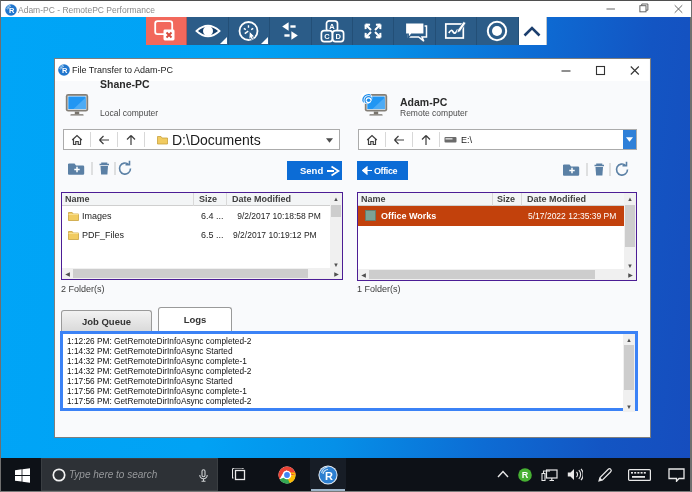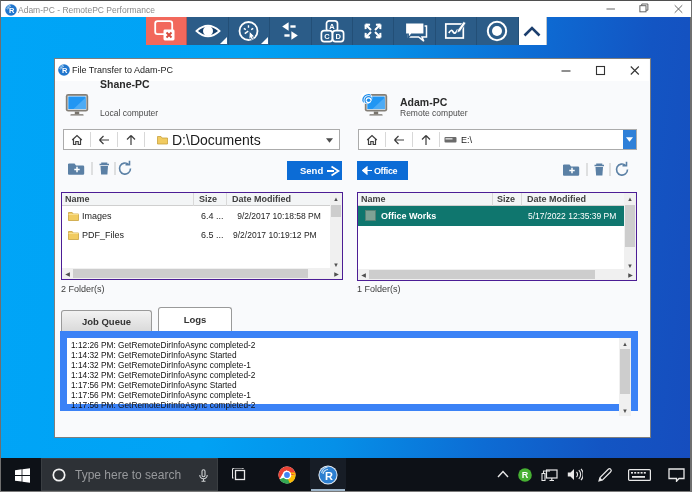--- a/index.html
+++ b/index.html
@@ -286,21 +286,21 @@
         <path d="M64.5 8.5 a5.5 5.5 0 1 1 -1.8 -4" fill="none" stroke="#5b80a5" stroke-width="1.6"></path>
         <path d="M59.5 4.8 h4 v-4" fill="none" stroke="#5b80a5" stroke-width="1.6"></path>
       </svg>
 
       <div class="abs list" style="left:302px;top:133px;width:280px;height:89px;">
         <div class="lhead">
           <div style="width:135px;padding-left:3px;">Name</div>
           <div style="width:29px;padding-left:4px;">Size</div>
           <div style="width:101px;padding-left:5px;">Date Modified</div>
         </div>
-        <div class="lrow" style="background:#0f766e;color:#fff;">
+        <div class="lrow" style="background:#c2410c;color:#fff;">
           <div style="width:135px;display:flex;align-items:center;font-weight:bold;"><svg style="margin-left:7px;margin-right:5px;" width="11" height="11" viewBox="0 0 11 11">
                 <rect x="0.5" y="0.5" width="10" height="10" fill="#7da295" stroke="#5d8276" stroke-width="0.8"></rect>
               </svg>Office Works</div>
           <div style="width:29px;"></div>
           <div style="width:101px;padding-left:6px;font-size:8.5px;">5/17/2022 12:35:39 PM</div>
         </div>
 
         <div class="vscroll" style="right:0;top:0;height:78px;">
           <div class="sarr">▲</div>
           <div class="vthumb" style="top:12px;height:42px;"></div>
@@ -311,21 +311,21 @@
           <div class="sarr h">◀</div>
           <div class="hthumb" style="left:11px;width:226px;"></div>
           <div class="sarr h" style="position:absolute;right:0;top:0;">▶</div>
         </div>
       </div>
       <div class="abs" style="left:302px;top:225px;font-size:9px;color:#3c3c3c;">1 Folder(s)</div>
     </div>
 
     <div class="abs" style="left:6px;top:251px;width:91px;height:21px;background:linear-gradient(#f2f2f2,#dadada);border:1px solid #9a9a9a;border-bottom:none;border-radius:3px 3px 0 0;display:flex;align-items:center;justify-content:center;font-size:9.5px;font-weight:bold;color:#333;">Job Queue</div>
     <div class="abs" style="left:103px;top:248px;width:74px;height:24px;background:#fff;border:1px solid #9a9a9a;border-bottom:none;border-radius:3px 3px 0 0;display:flex;align-items:center;justify-content:center;font-size:9.5px;font-weight:bold;color:#333;">Logs</div>
-    <div class="abs" style="left:5px;top:272px;width:578px;height:80px;background:#fff;border:7px solid #3b82f6;">
+    <div class="abs" style="left:5px;top:272px;width:578px;height:80px;background:#fff;border:3px solid #3b82f6;">
       <div style="padding:2px 0 0 4px;font-size:8.3px;line-height:10px;color:#111;">
         1:12:26 PM: GetRemoteDirInfoAsync completed-2<br>
         1:14:32 PM: GetRemoteDirInfoAsync Started<br>
         1:14:32 PM: GetRemoteDirInfoAsync complete-1<br>
         1:14:32 PM: GetRemoteDirInfoAsync completed-2<br>
         1:17:56 PM: GetRemoteDirInfoAsync Started<br>
         1:17:56 PM: GetRemoteDirInfoAsync complete-1<br>
         1:17:56 PM: GetRemoteDirInfoAsync completed-2
       </div>
       <div class="vscroll" style="right:0;top:0;height:78px;">
@@ -343,21 +343,21 @@
     <path d="M0 2.2 L6.6 1.3 L6.6 7 L0 7 Z" fill="#fff"></path>
     <path d="M7.4 1.2 L15 0.2 L15 7 L7.4 7 Z" fill="#fff"></path>
     <path d="M0 7.9 L6.6 7.9 L6.6 13.6 L0 12.7 Z" fill="#fff"></path>
     <path d="M7.4 7.9 L15 7.9 L15 14.7 L7.4 13.7 Z" fill="#fff"></path>
   </svg>
 
   <div class="abs" style="left:40px;top:0;width:177px;height:33px;background:#2d3136;border:1px solid #3a3e42;display:flex;align-items:center;">
     <svg style="margin-left:10px;flex:none;" width="14" height="14" viewBox="0 0 14 14">
         <circle cx="7" cy="7" r="5.7" fill="none" stroke="#f2f2f2" stroke-width="1.7"></circle>
       </svg>
-    <span style="margin-left:9px;font-size:12px;color:#97999c;">Type here to search</span>
+    <span style="margin-left:3px;font-size:10px;color:#97999c;font-style:italic;">Type here to search</span>
     <svg class="abs" style="right:9px;top:10px;" width="9" height="14" viewBox="0 0 9 14">
       <rect x="3" y="0.7" width="3" height="7" rx="1.5" fill="none" stroke="#cfd2d4" stroke-width="1.1"></rect>
       <path d="M0.8 6 a3.7 3.7 0 0 0 7.4 0 M4.5 9.8 V12 M2.5 12.3 h4" fill="none" stroke="#cfd2d4" stroke-width="1.1"></path>
     </svg>
   </div>
 
   <svg class="abs" style="left:231px;top:10px;" width="15" height="14" viewBox="0 0 15 14">
     <rect x="3.5" y="2.5" width="9" height="9" fill="none" stroke="#e8e8e8" stroke-width="1.3"></rect>
     <path d="M1.5 10 L0.5 10 L0.5 1 L1.8 0 L11 0 L11 1" fill="none" stroke="#e8e8e8" stroke-width="1.1"></path>
   </svg>

